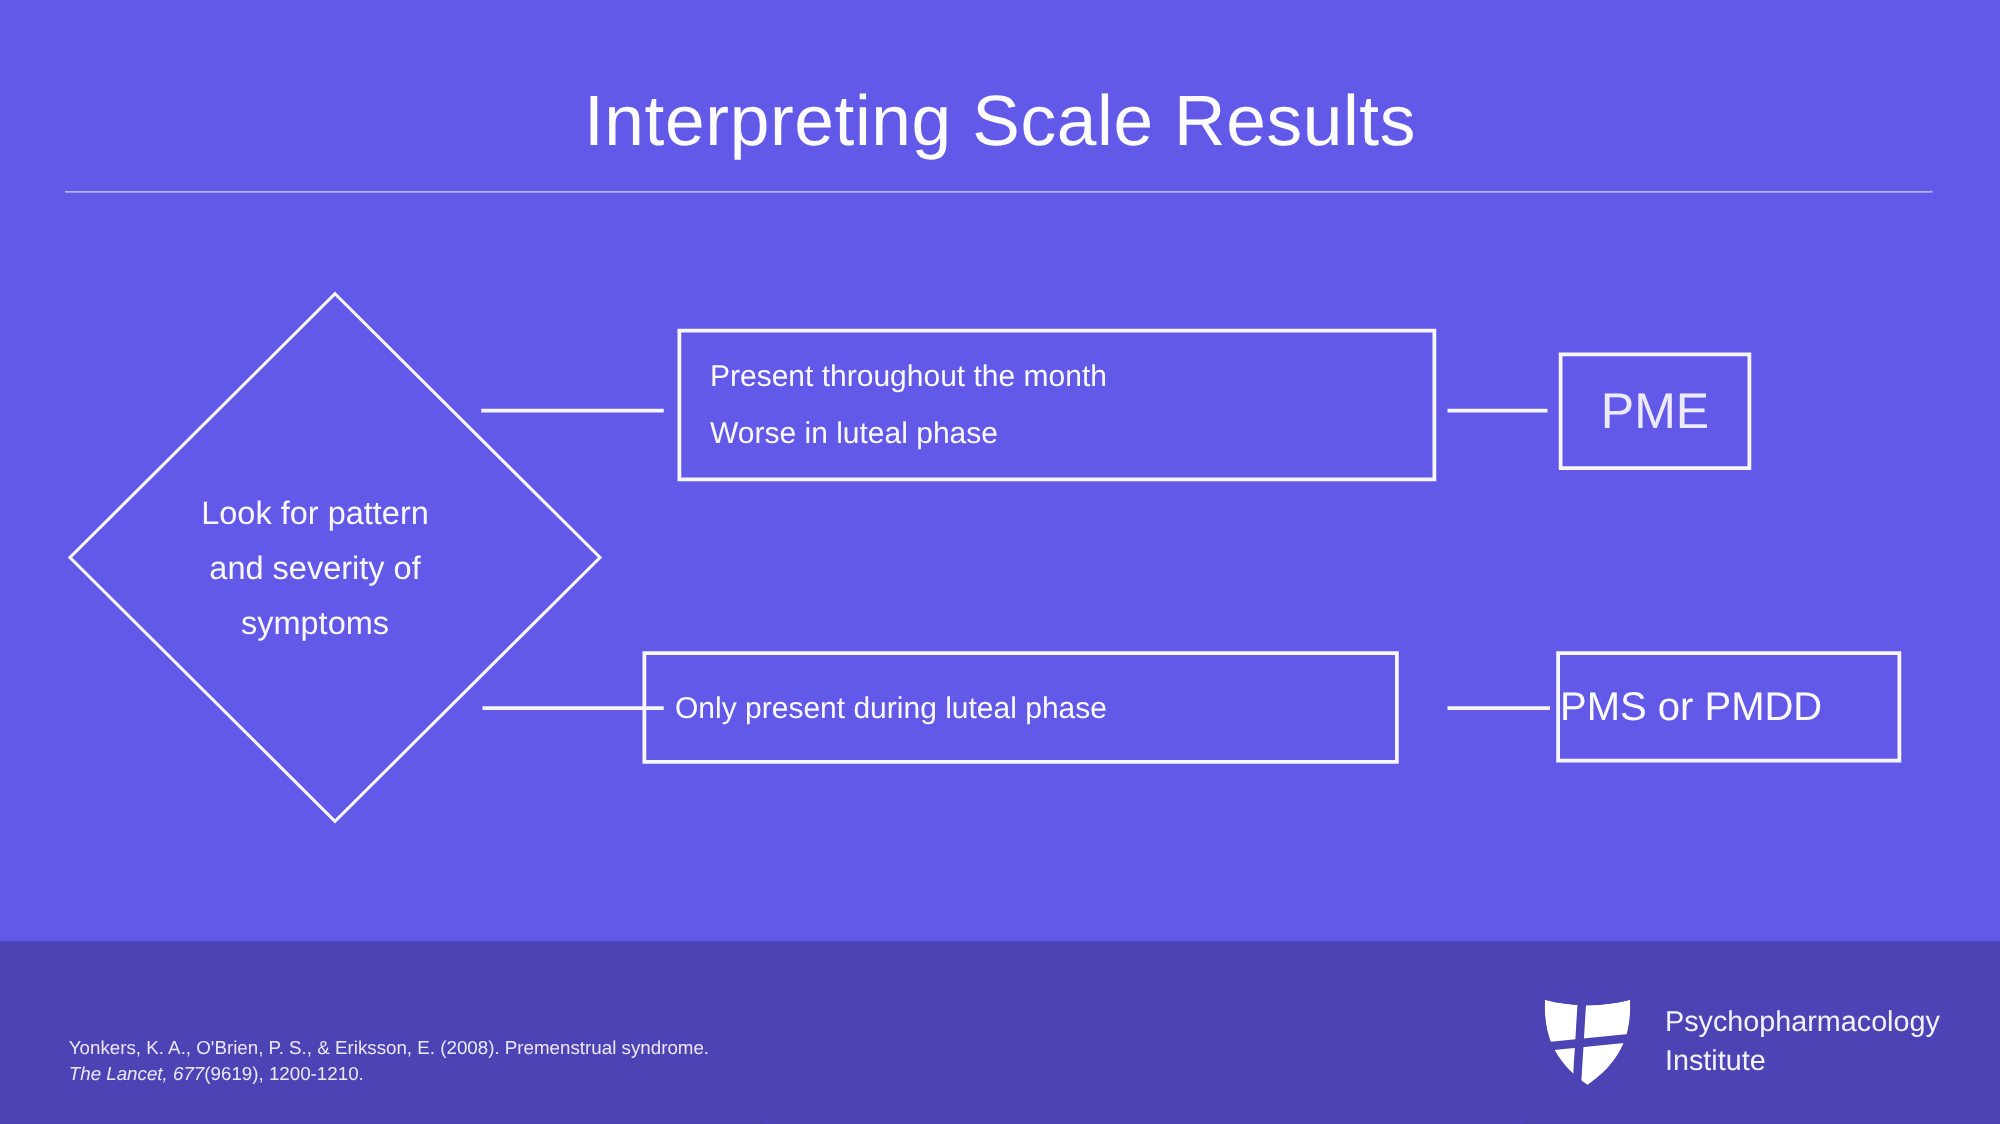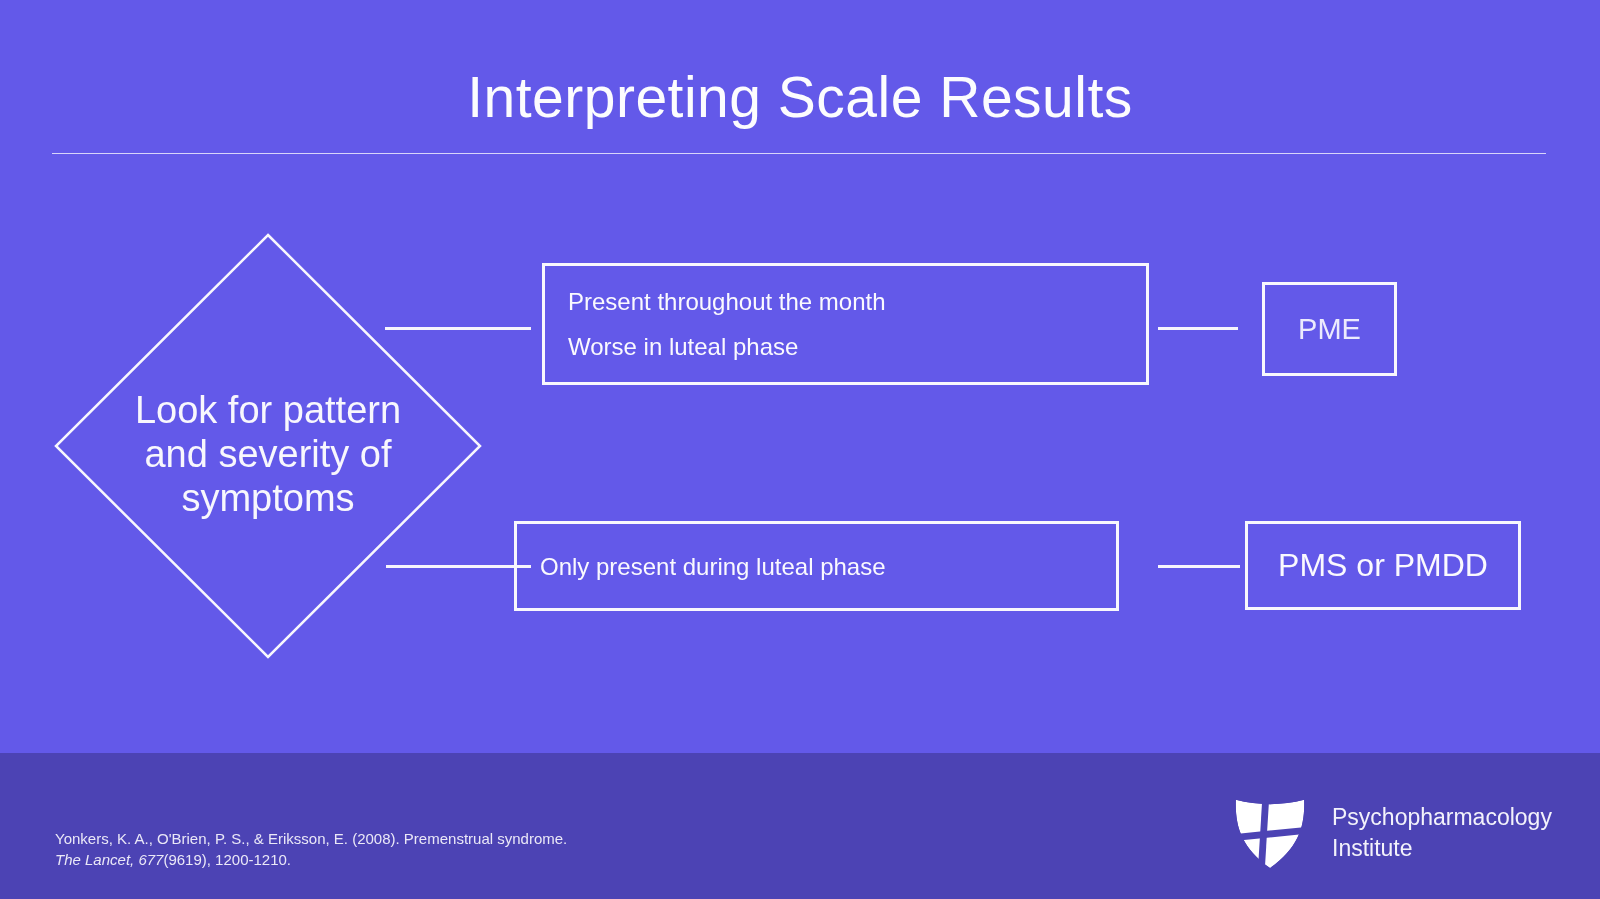--- a/index.html
+++ b/index.html
@@ -15,44 +15,44 @@
     text-align:center;font-size:57px;font-weight:400;
     color:#fcfcfe;letter-spacing:0.5px;
   }
   .title-rule{
     position:absolute;left:52px;top:153px;width:1494px;height:0;
     border-top:1.5px solid rgba(255,255,255,0.75);
   }
   
   .diamond-svg{position:absolute;left:50px;top:229px;width:436px;height:434px;}
   .diamond-label{
-    position:absolute;left:68px;top:388px;width:400px;
-    text-align:center;font-size:38px;line-height:44px;color:#f8f7fd;
+    position:absolute;left:52px;top:388px;width:400px;
+    text-align:center;font-size:26px;line-height:44px;color:#f8f7fd;
   }
   
   .connector{position:absolute;height:3px;background:#f6f5fc;}
   .c1{left:385px;top:327px;width:146px;}
   .c2{left:1158px;top:327px;width:80px;}
   .c3{left:386px;top:565px;width:145px;}
   .c4{left:1158px;top:565px;width:82px;}
   
   .flow-box{
     position:absolute;border:3px solid #f8f7fd;box-sizing:border-box;
     display:flex;flex-direction:column;justify-content:center;
     font-size:24px;line-height:45px;color:#faf9fe;
   }
   .box-cond-top {left:542px;top:263px;width:607px;height:122px;padding-left:23px;}
   .box-cond-bot {left:514px;top:521px;width:605px;height:90px; padding-left:23px;}
   .box-out-pme {
-    left:1247px;top:282px;width:135px;height:94px;
-    align-items:center;padding-left:0;font-size:29px;color:rgba(255,255,255,0.88);margin-left:15px;
+    left:1247px;top:282px;width:154px;height:94px;
+    align-items:center;padding-left:0;font-size:40px;color:rgba(255,255,255,0.88);
   }
   .box-out-pms {
     left:1245px;top:521px;width:276px;height:89px;
-    align-items:center;padding-left:0;font-size:32px;
+    padding-left:0;font-size:32px;
   }
   
   .footer{
     position:absolute;left:0;top:753px;width:1600px;height:146px;
     background:#4c43b4;
   }
   .citation{
     position:absolute;left:55px;top:75px;
     font-size:15px;line-height:21px;color:#eae8f7;
   }

